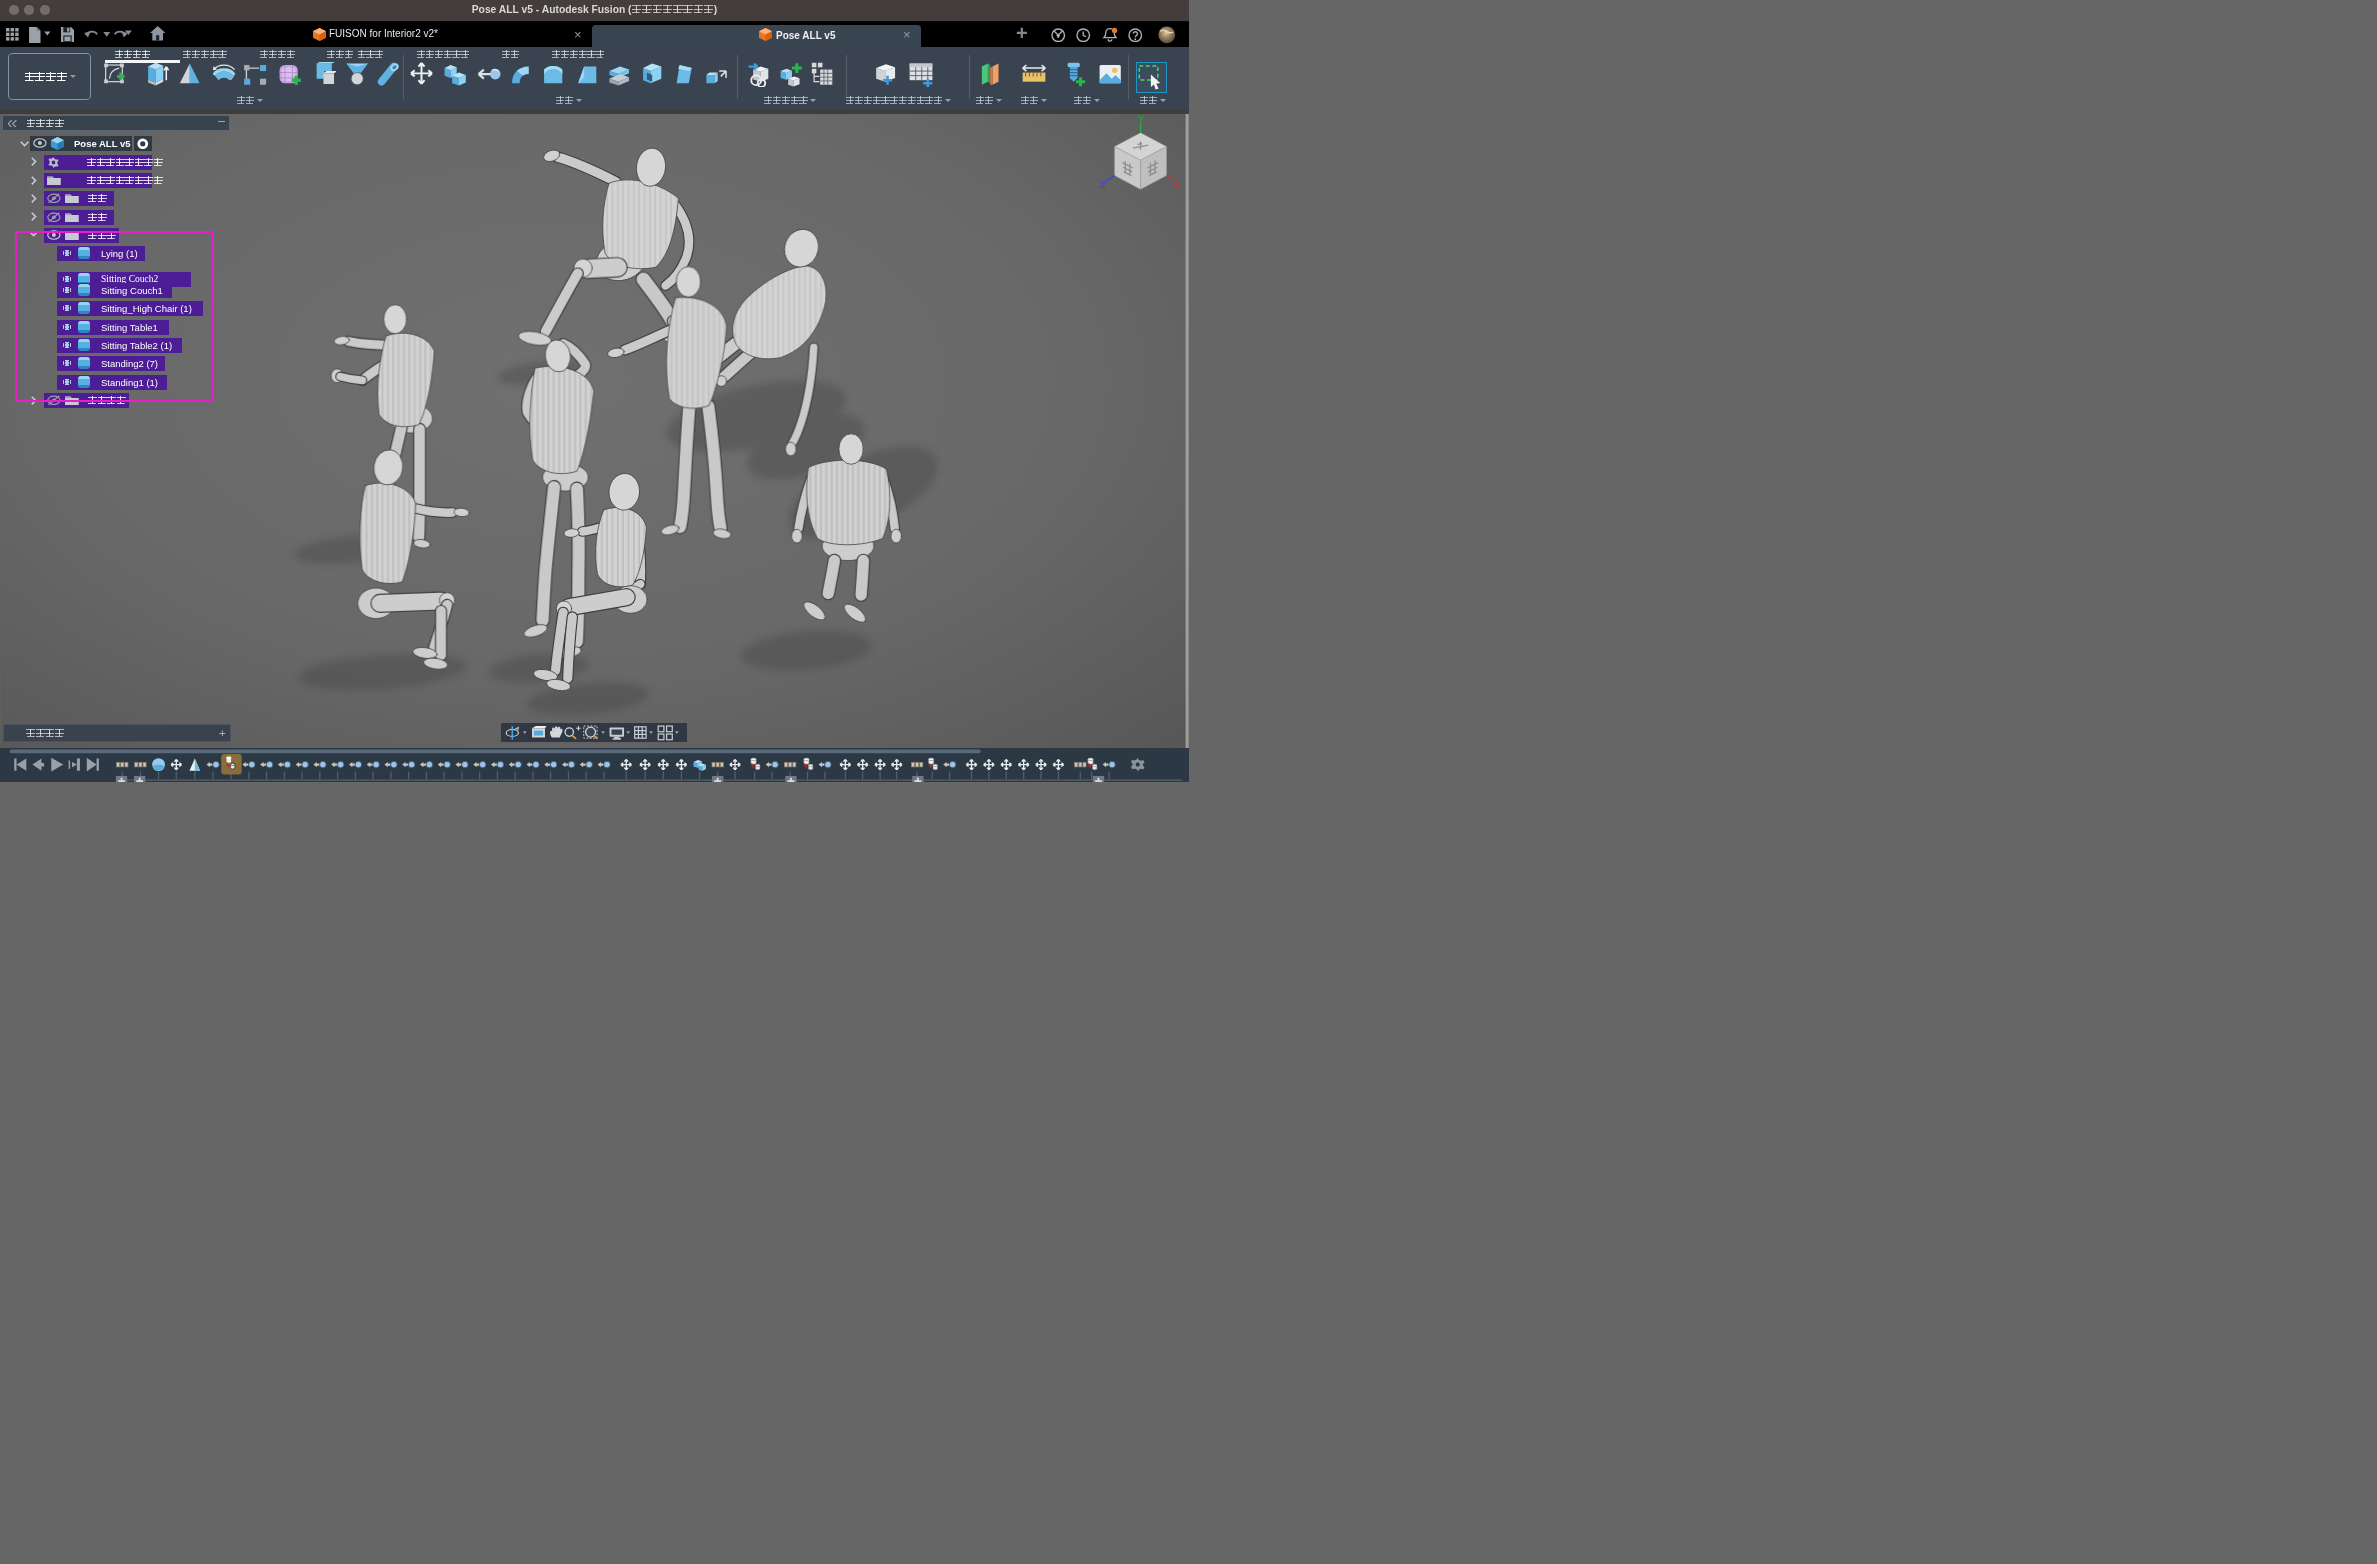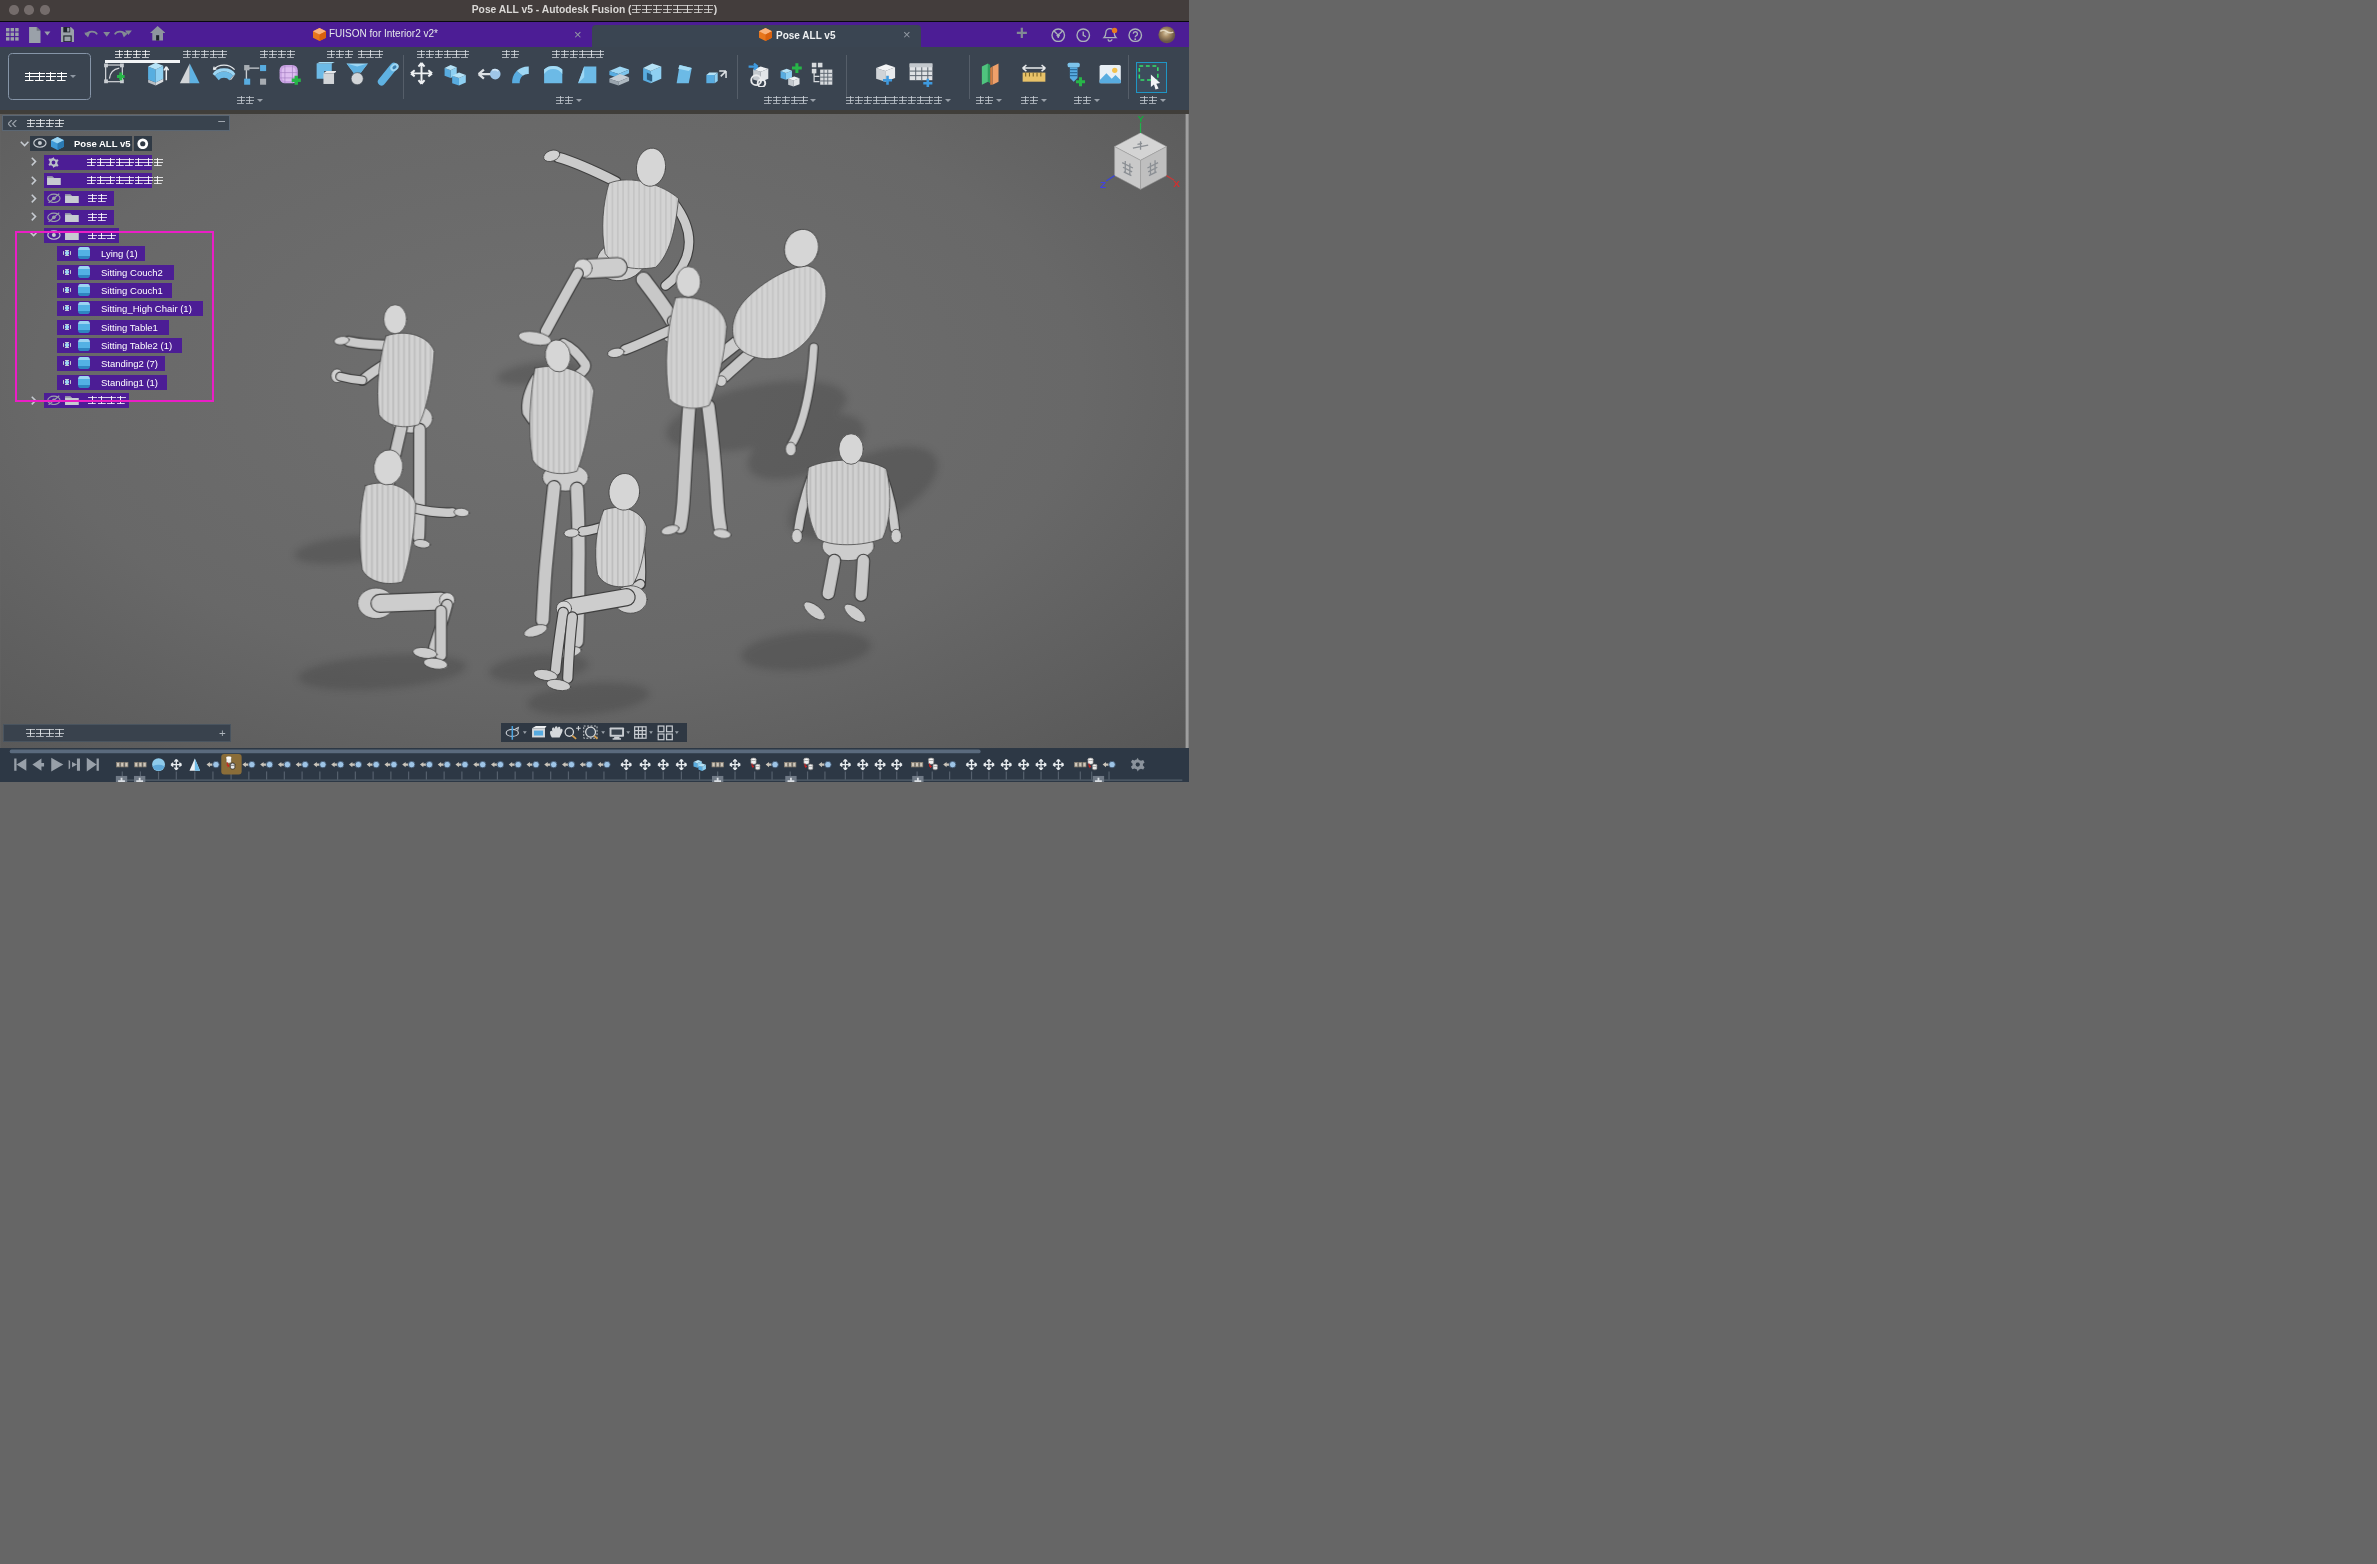--- a/index.html
+++ b/index.html
@@ -12,21 +12,21 @@
 background-size:100% 9%,100% 9%,86% 9%,10% 86%;
 background-position:0 10%,0 50%,7% 90%,46% 10%;
 background-repeat:no-repeat;}
 .j b{display:inline-block;width:0.45em;}
 .jb i{background-size:100% 12%,100% 12%,86% 12%,13% 86%;}
 
 #titlebar{left:0;top:0;width:1189px;height:20.6px;background:#433d3c;color:#d8d6d4;}
 #titlebar .dot{position:absolute;top:5.3px;width:9.5px;height:9.5px;border-radius:50%;background:#746c6b;}
 #title{position:absolute;left:0;right:0;top:3.8px;text-align:center;font-size:10.3px;font-weight:bold;color:#dad8d6;}
 
-#tabbar{left:0;top:20.6px;width:1189px;height:27px;background:#4c1d95;border-top:0.8px solid #07090c;}
+#tabbar{left:0;top:20.6px;width:1189px;height:27px;background:#000000;border-top:0.8px solid #07090c;}
 #tab2{position:absolute;left:592px;top:3.1px;width:329px;height:24px;background:#3a4552;border-radius:3.8px 3.8px 0 0;}
 #tab1t{position:absolute;left:329px;top:6.1px;font-size:10px;color:#e4e7ea;}
 #tab2t{position:absolute;top:8.4px;font-size:10px;font-weight:bold;color:#eef0f2;}
 .x{position:absolute;font-size:13px;color:#939aa4;}
 
 #ribbon{left:0;top:47px;width:1189px;height:63px;background:#3a4450;}
 #ribbonstrip{left:0;top:110px;width:1189px;height:3.8px;background:#403e3a;}
 .mlabel{position:absolute;top:2.3px;font-size:8.8px;color:#dde1e6;}
 #designbtn{position:absolute;left:8.4px;top:6.1px;width:83px;height:47px;border:1.1px solid #8695a8;border-radius:4.6px;color:#fff;font-size:9.2px;display:flex;align-items:center;justify-content:center;}
 .glabel{position:absolute;top:48px;font-size:8.8px;color:#ccd2d9;}
@@ -639,21 +639,21 @@
       </svg>
   <svg style="position:absolute;left:21.4px;top:1.5px" width="13.8" height="10.7" viewBox="0 0 18 14">
         <path d="M0,2 h7 l2,2 h9 v10 h-18 z" fill="#c6cbd1"></path>
         <path d="M0,2 h7 l2,2 h-9 z" fill="#9aa1a8"></path>
       </svg>
   <span style="position:absolute;left:44px;top:1.5px;"><span class="j"><i></i><i></i><i></i></span></span>
  </div>
  <div class="trow r3" style="top:246px;width:88px;">
       <span class="t3">Lying (1)</span>
     </div>
- <div class="trow r3" style="top:265px;width:117px;">
+ <div class="trow r3" style="top:272px;width:134px;font-family:Liberation Serif, serif;">
       <span class="t3">Sitting Couch2</span>
     </div>
  <div class="trow r3" style="top:283px;width:115px;">
       <span class="t3">Sitting Couch1</span>
     </div>
  <div class="trow r3" style="top:301px;width:146px;padding-left:12px;">
       <span class="t3">Sitting_High Chair (1)</span>
     </div>
  <div class="trow r3" style="top:320px;width:112px;">
       <span class="t3">Sitting Table1</span>

